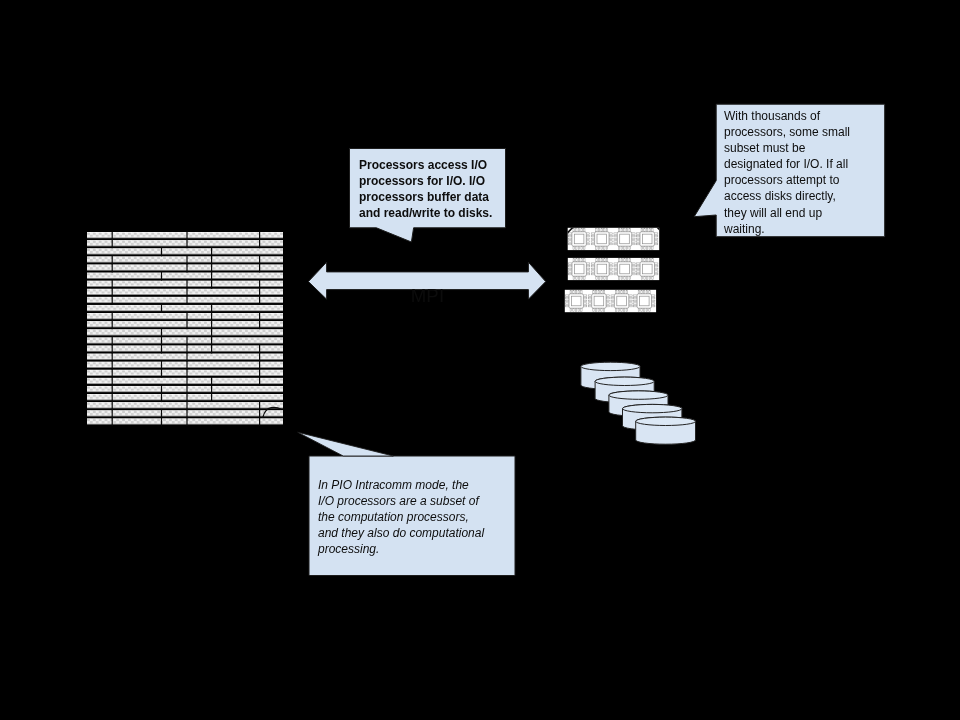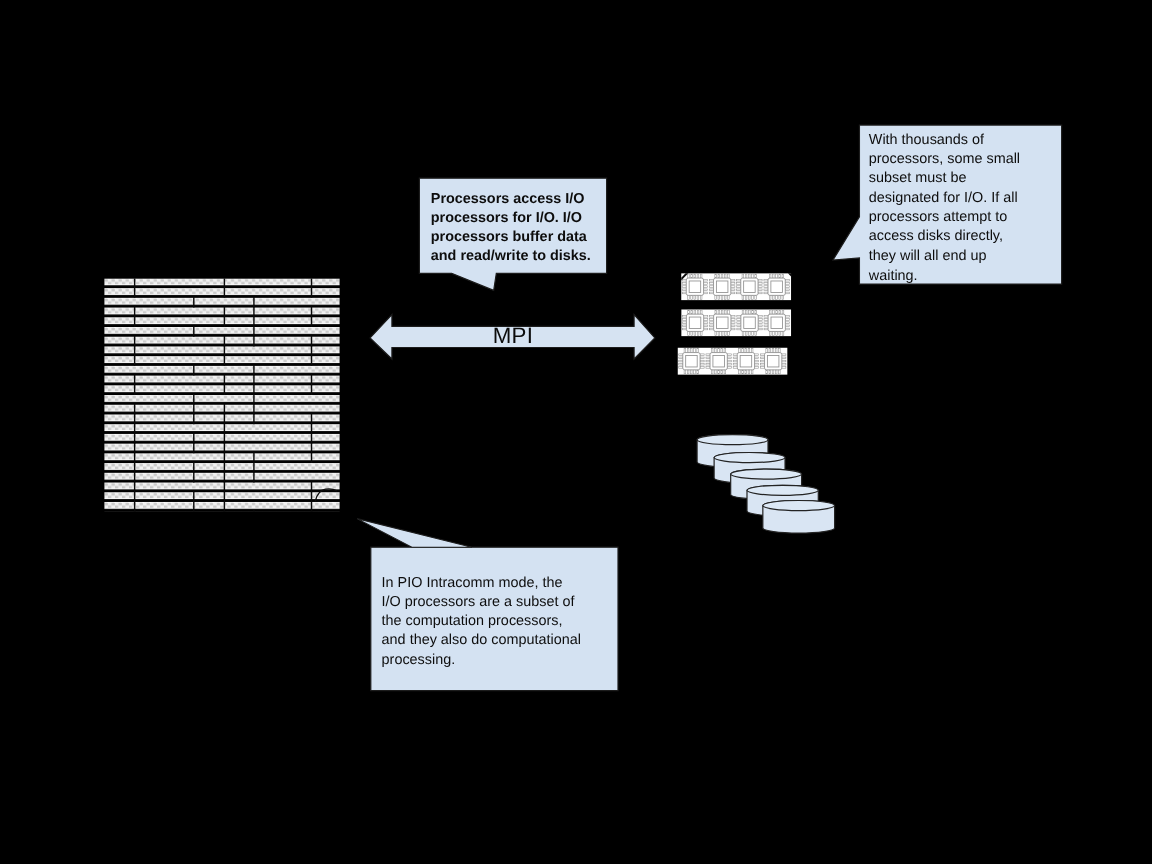--- a/index.html
+++ b/index.html
@@ -133,21 +133,21 @@
           <line x1="124.6" x2="124.6" y1="193.29999999999998" y2="202.5"></line>
           <line x1="172.6" x2="172.6" y1="193.29999999999998" y2="202.5"></line>
         </g>
       <path id="mesh-arc" d="M 175.8 185.5 C 177.0 180.4 179.8 176.4 184.2 175.6 C 188.4 175.0 191.6 175.8 193.6 177.0" fill="none" stroke="#0d0d0d" stroke-width="1.15" stroke-linecap="round"></path>
     </g>
   </svg>
 
   <svg class="abs" style="left:305px;top:258px;" width="246" height="46" viewBox="0 0 246 46">
     <polygon points="3.4,23.6 21.6,4.2 21.6,13.9 223.4,13.9 223.4,4.2 240.7,23.6 223.4,41.2 223.4,31.6 21.6,31.6 21.6,41.2" fill="#d6e3f2" stroke="#1d1d1d" stroke-width="1"></polygon>
   </svg>
-  <div class="abs" id="mpi-label" style="left:305px;top:271px;width:245px;text-align:center;line-height:18.6px;">MPI</div>
+  <div class="abs" id="mpi-label" style="left:305px;top:287px;width:245px;text-align:center;line-height:18.6px;">MPI</div>
 
   <svg class="abs" style="left:343px;top:142px;" width="176" height="112" viewBox="0 0 176 112">
     <path d="M6.5,6.5 L162.5,6.5 L162.5,85.8 L70.6,85.8 L68.4,100 L33.4,85.8 L6.5,85.8 Z" fill="#d4e2f2" stroke="#1d1d1d" stroke-width="1"></path>
   </svg>
   <div class="callout-text" style="left:358.6px;top:157px;width:145px;font-weight:bold;">Processors access I/O
 processors for I/O. I/O
 processors buffer data
 and read/write to disks.</div>
 
   <svg class="abs" style="left:690px;top:100px;" width="200" height="142" viewBox="0 0 200 142">
@@ -159,21 +159,21 @@
 designated for I/O. If all
 processors attempt to
 access disks directly,
 they will all end up
 waiting.</div>
 
   <svg class="abs" style="left:294px;top:428px;" width="228" height="154" viewBox="0 0 228 154">
     <path d="M15,28 L221,28 L221,147.5 L15,147.5 Z" fill="#d4e2f2" stroke="#1d1d1d" stroke-width="1"></path>
     <path d="M3.6,4.2 L49.2,28 L99.3,28 Z" fill="#d4e2f2" stroke="#1d1d1d" stroke-width="0.9"></path>
   </svg>
-  <div class="callout-text" style="left:318.2px;top:477px;width:200px;">In PIO Intracomm mode, the
+  <div class="callout-text" style="left:318.2px;top:477px;width:200px;font-style:italic;">In PIO Intracomm mode, the
 I/O processors are a subset of
 the computation processors,
 and they also do computational
 processing.</div>
 
   <svg class="abs" style="left:560px;top:222px;" width="106" height="96" viewBox="0 0 106 96">
     <g id="chipbank">
         <rect x="7.7" y="5.8" width="91.5" height="22.3" fill="#ffffff"></rect>
         <rect x="13.000000000000002" y="6.35" width="1.35" height="3.4" fill="none" stroke="#959595" stroke-width="0.5"></rect>
         <rect x="13.000000000000002" y="24.15" width="1.35" height="3.4" fill="none" stroke="#959595" stroke-width="0.5"></rect>

